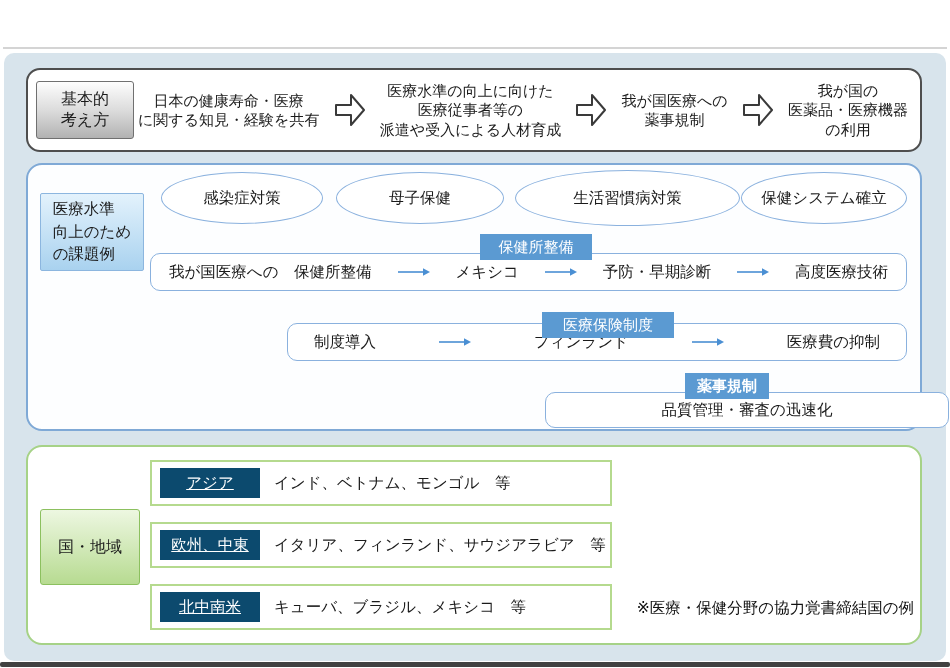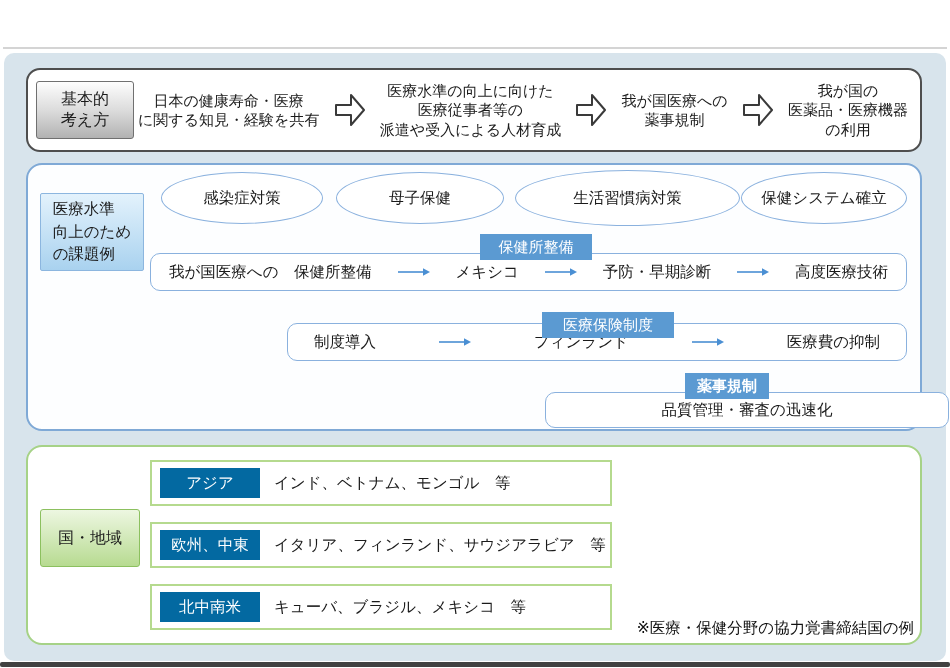--- a/index.html
+++ b/index.html
@@ -39,25 +39,25 @@
   .chip2 { left:514px; top:147px; width:132px; }
   .chip3 { left:657px; top:208px; width:84px;font-weight:bold; }
   .rowbox { position:absolute; background:#fff; border:1.5px solid #8ab1de; border-radius:10px; display:flex; align-items:center; font-size:15.5px; z-index:2; }
   .row1 { left:122px; top:88px;  width:757px; height:38px; justify-content:space-between; padding:0 18px; }
   .row2 { left:259px; top:158px; width:620px; height:38px; justify-content:space-between; padding:0 26px; }
   .row3 { left:517px; top:227px; width:404px; height:36px; justify-content:center; }
   .sm-arrow { display:flex; align-items:center; }
 
   
   .box3 { position:absolute; left:26px; top:445px; width:896px; height:200px; background:#fff; border:2px solid #a6d287; border-radius:16px; }
-  .region-label { position:absolute; left:12px; top:62px; width:100px; height:58px; background:linear-gradient(#edf7e1,#b7db91); border:1px solid #8cc05f; border-radius:3px; display:flex; align-items:center; justify-content:center; font-size:16px; }
+  .region-label { position:absolute; left:12px; top:62px; width:100px; height:76px; background:linear-gradient(#edf7e1,#b7db91); border:1px solid #8cc05f; border-radius:3px; display:flex; align-items:center; justify-content:center; font-size:16px; }
   .regionrow { position:absolute; left:122px; width:462px; height:46px; background:#fff; border:2px solid #b5da8e; display:flex; align-items:center; padding-left:8px; gap:14px; font-size:15.5px; }
   .rr1 { top:13px; } .rr2 { top:75px; } .rr3 { top:137px; }
-  .gchip { background:#0369a1; color:#fff; height:30px; min-width:100px; padding:0 10px; display:flex; align-items:center; justify-content:center; font-size:15.5px; }
-  .note { position:absolute; right:6px; bottom:4px; font-size:15.5px; color:#111; }
+  .gchip { background:#0c4a6e; color:#fff; height:30px; min-width:100px; padding:0 10px; display:flex; align-items:center; justify-content:center; font-size:15.5px;text-decoration:underline; }
+  .note { position:absolute; right:6px; bottom:24px; font-size:15.5px; color:#111; }
 </style>
 </head>
 <body>
 
 <div class="page">
 
   <div class="header-rule"></div>
 
   <div class="panel"></div>
   <div class="bottom-bar"></div>

